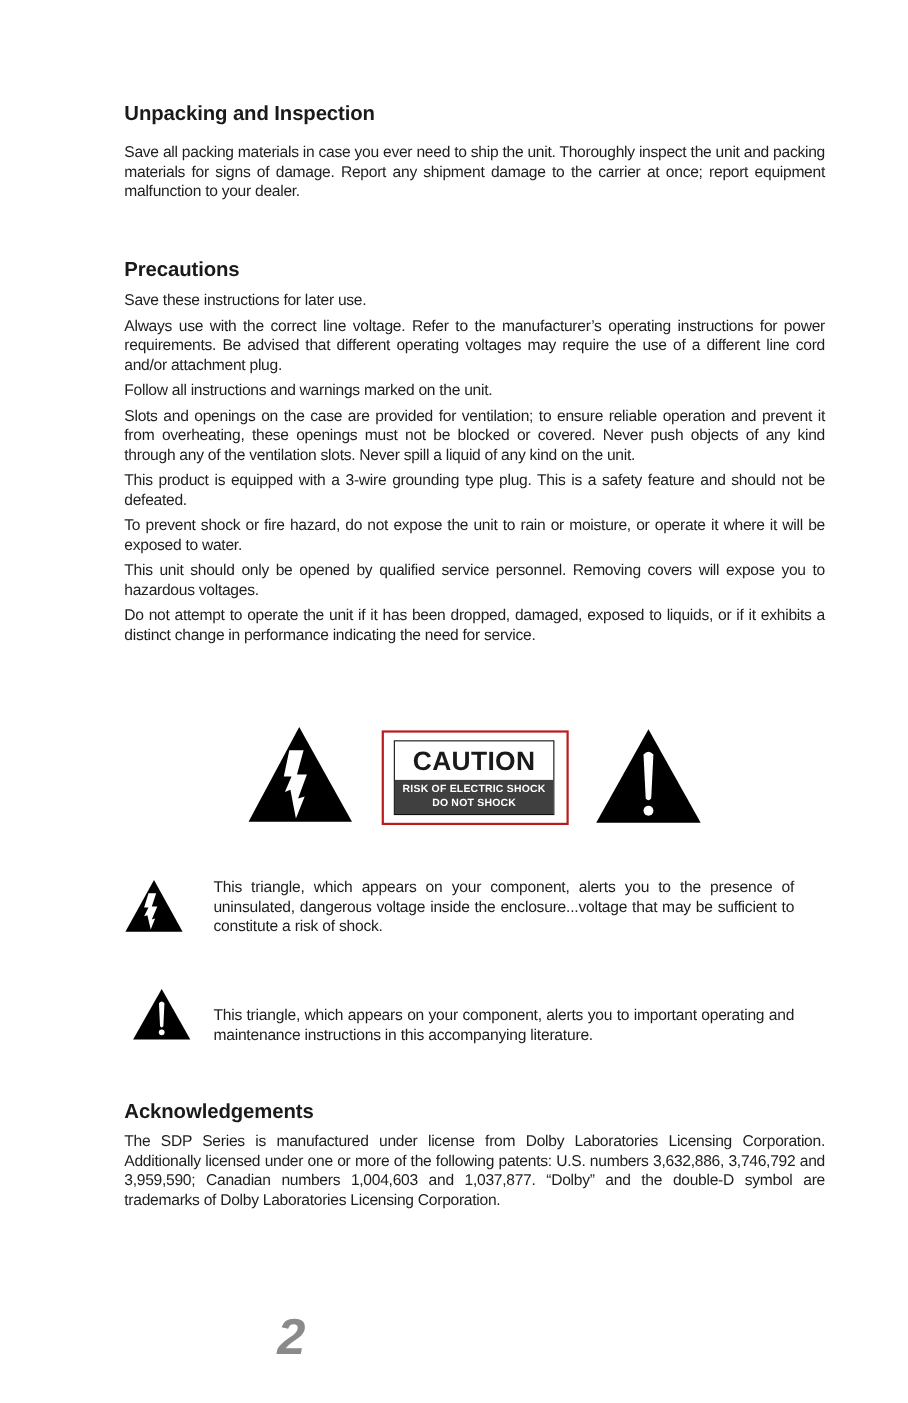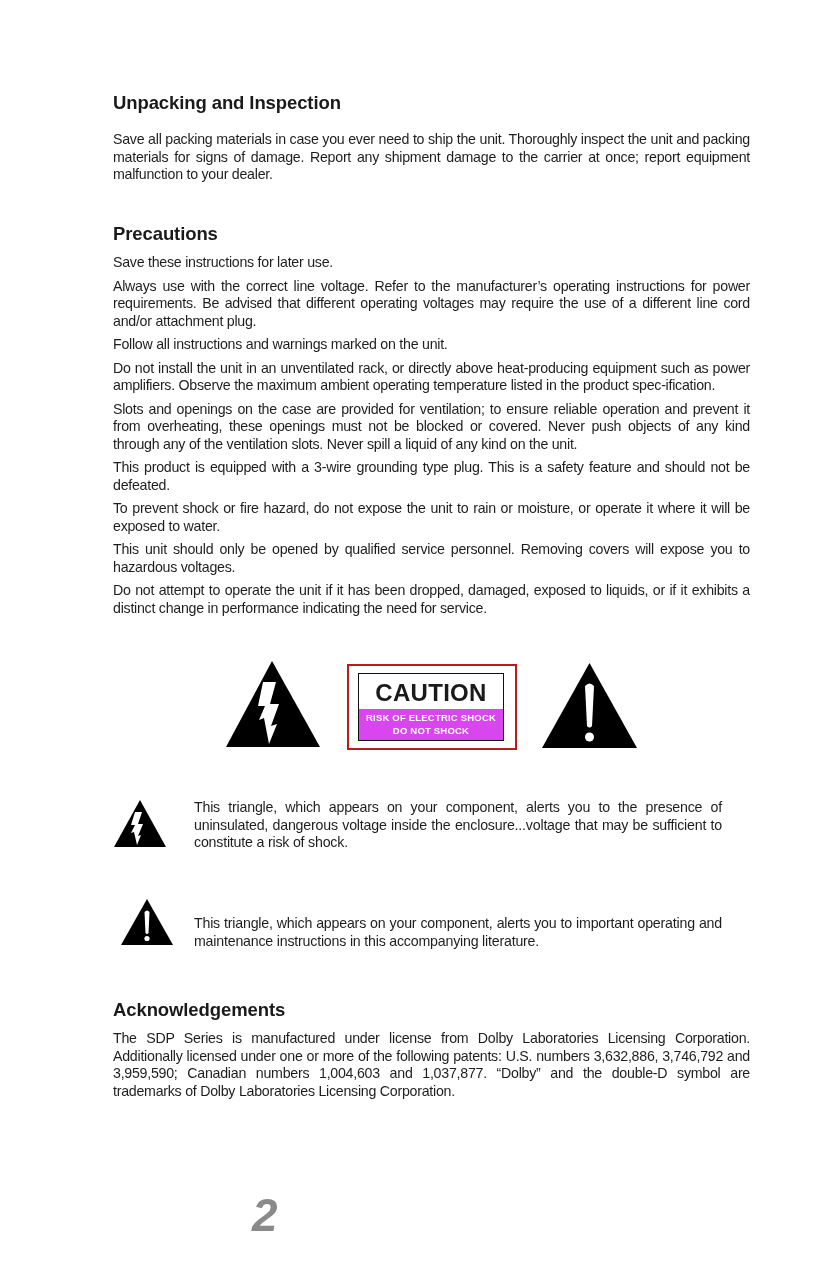--- a/index.html
+++ b/index.html
@@ -61,21 +61,21 @@
       text-align: center;
       font-weight: bold;
       font-size: 24px;
       color: #1a1a1a;
       letter-spacing: 0.3px;
     }
     .caution-band {
       position: absolute;
       left: 0; right: 0; bottom: 0;
       height: 31px;
-      background: #d946ef;
+      background: #404040;
       color: #fff;
       font-weight: bold;
       font-size: 9.5px;
       text-align: center;
       line-height: 12.5px;
       padding-top: 3px;
       box-sizing: border-box;
       letter-spacing: 0.2px;
     }
     .note-text {
@@ -99,27 +99,26 @@
     }
   </style>
 </head>
 <body>
 
 <div class="col" style="top:92px;">
   <h2>Unpacking and Inspection</h2>
   <p style="margin-top:17px;">Save all packing materials in case you ever need to ship the unit. Thoroughly inspect the unit and packing materials for signs of damage. Report any shipment damage to the carrier at once; report equipment malfunction to your dealer.</p>
 </div>
 
-<div class="col" style="top:223px;">
+<div class="col" style="top:234px;">
   <h2>Precautions</h2>
   <div class="para-list" style="margin-top:9px;">
     <p>Save these instructions for later use.</p>
     <p>Always use with the correct line voltage. Refer to the manufacturer’s operating instructions for power requirements. Be advised that different operating voltages may require the use of a different line cord and/or attachment plug.</p>
     <p>Follow all instructions and warnings marked on the unit.</p>
-    <p>Do not install the unit in an unventilated rack, or directly above heat-producing equipment such as power amplifiers. Observe the maximum ambient operating temperature listed in the product spec-ification.</p>
     <p>Slots and openings on the case are provided for ventilation; to ensure reliable operation and prevent it from overheating, these openings must not be blocked or covered. Never push objects of any kind through any of the ventilation slots. Never spill a liquid of any kind on the unit.</p>
     <p>This product is equipped with a 3-wire grounding type plug. This is a safety feature and should not be defeated.</p>
     <p>To prevent shock or fire hazard, do not expose the unit to rain or moisture, or operate it where it will be exposed to water.</p>
     <p>This unit should only be opened by qualified service personnel. Removing covers will expose you to hazardous voltages.</p>
     <p>Do not attempt to operate the unit if it has been dropped, damaged, exposed to liquids, or if it exhibits a distinct change in performance indicating the need for service.</p>
   </div>
 </div>
 
 <svg class="abs" style="left:225px;top:660px;" width="96" height="88" viewBox="0 0 96 88">
   <polygon points="47,1 95,87 1,87" fill="#000"></polygon>

